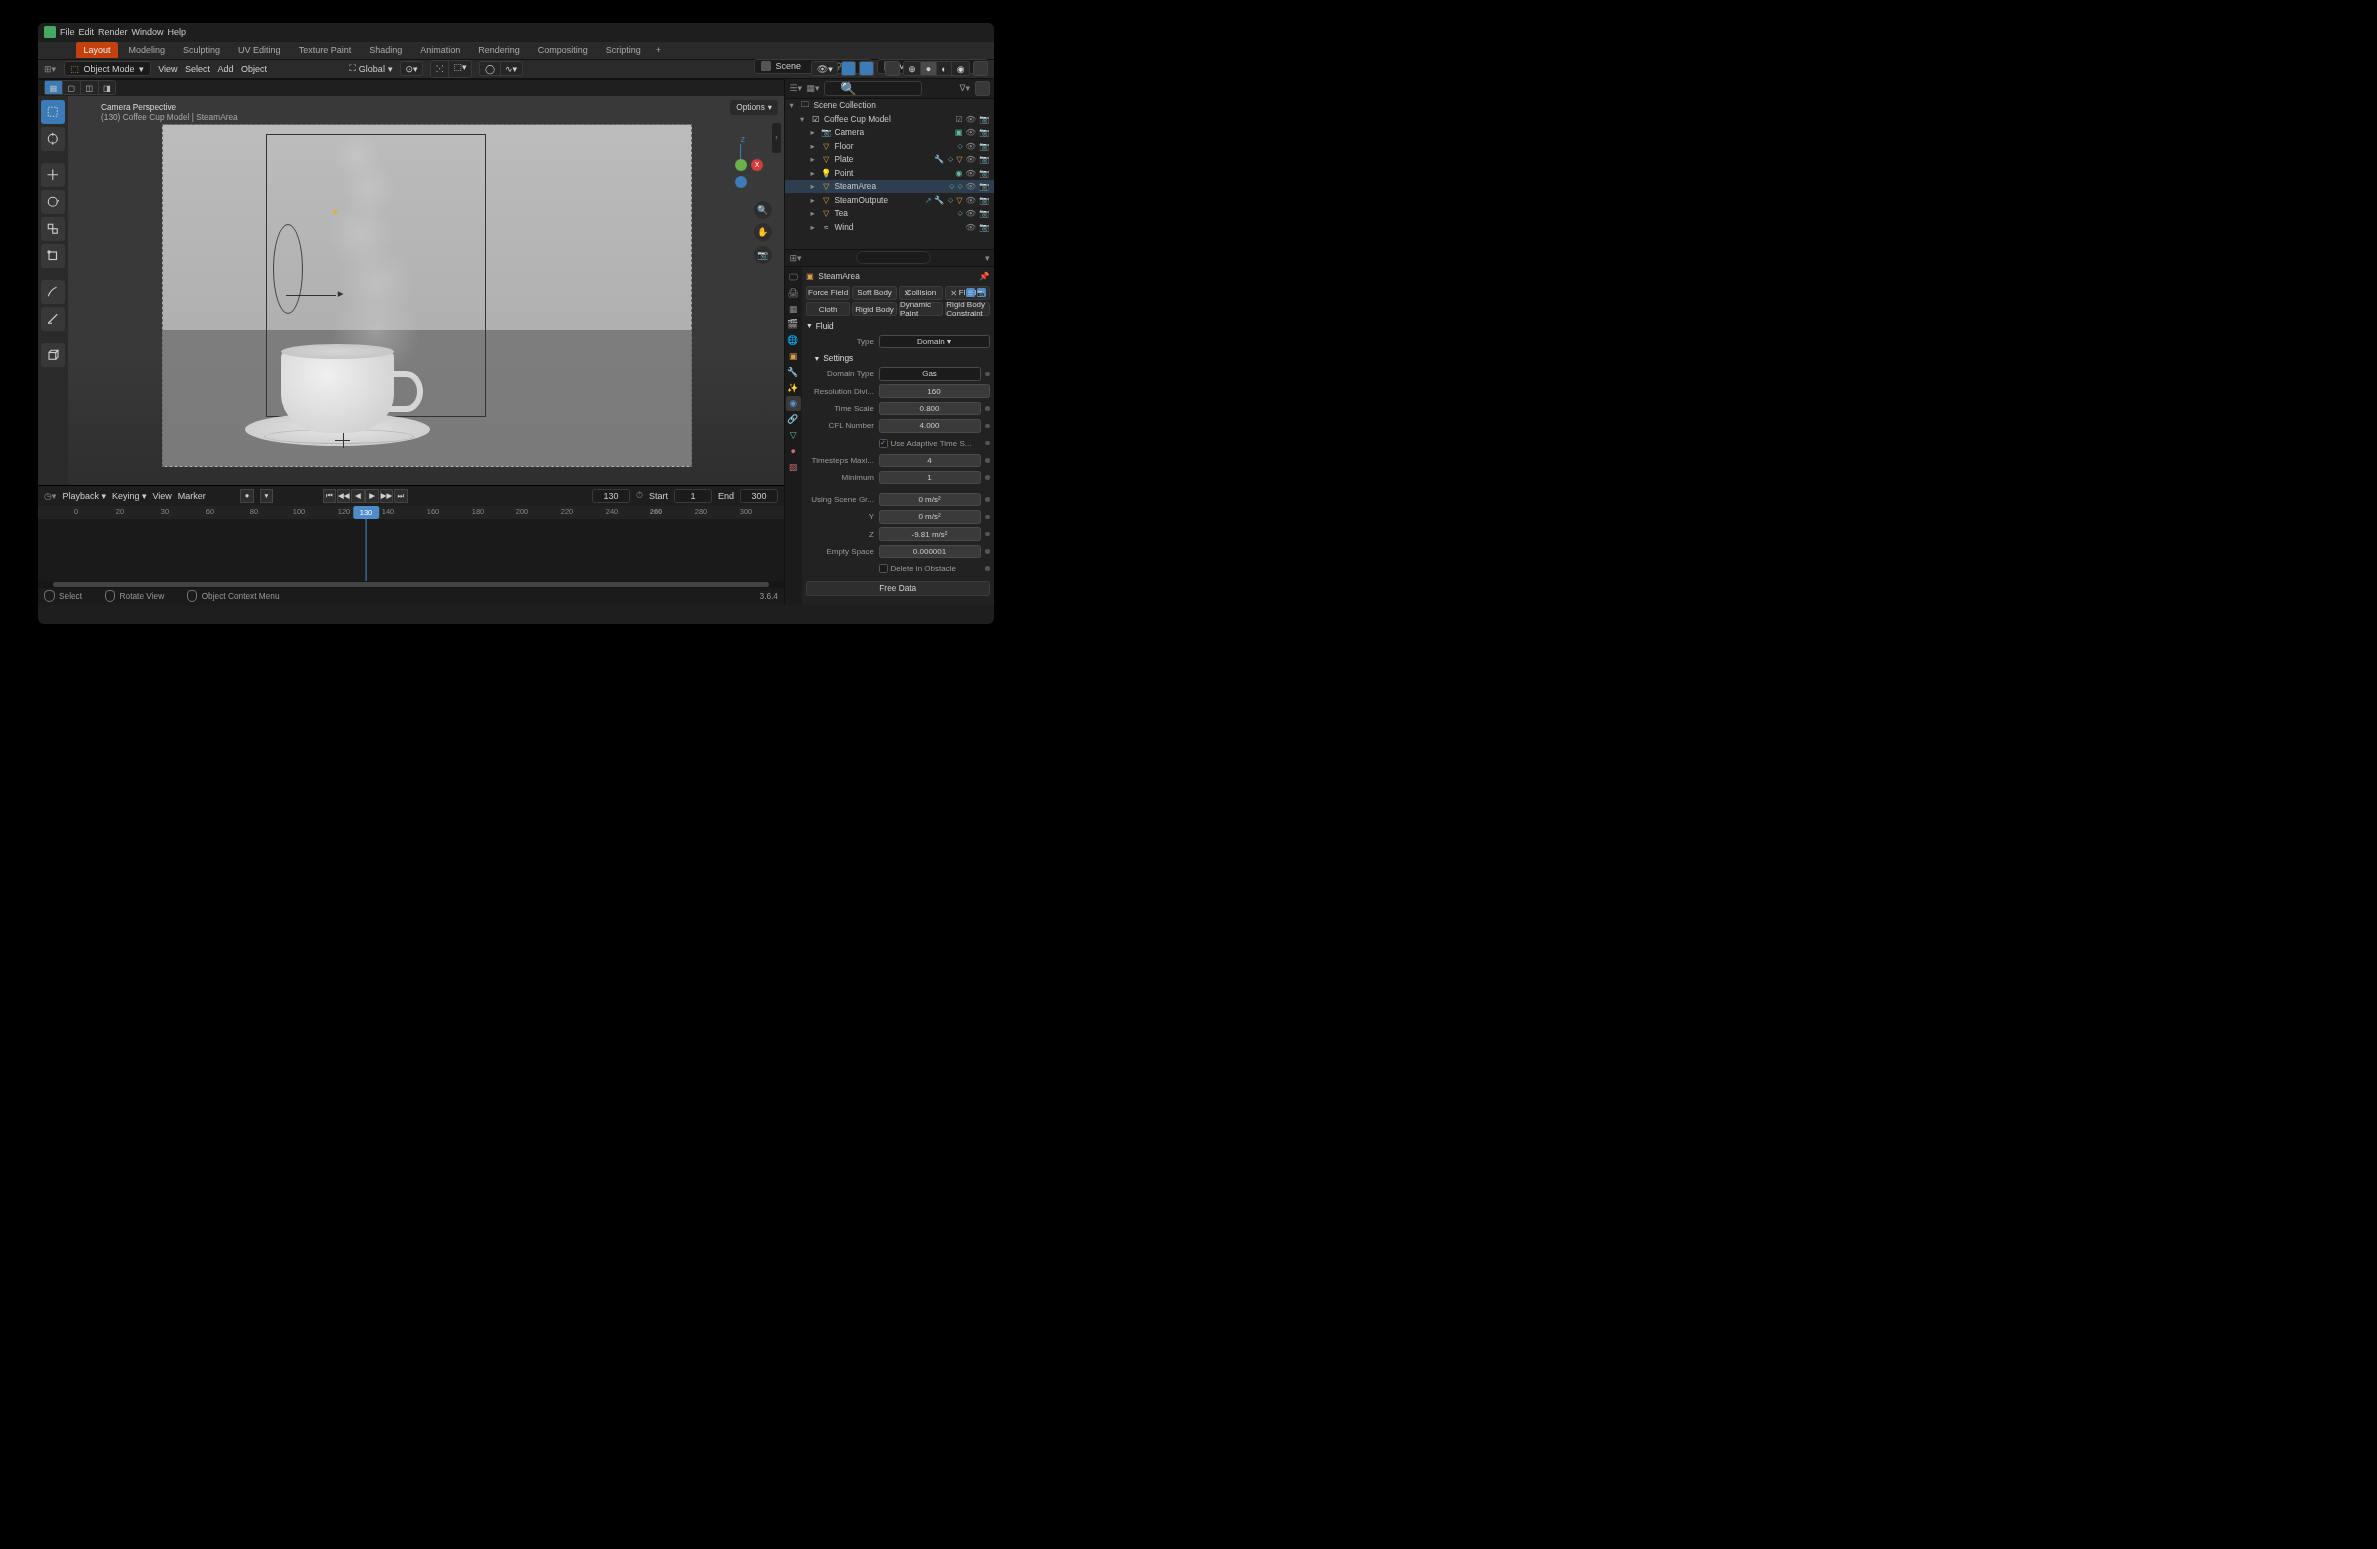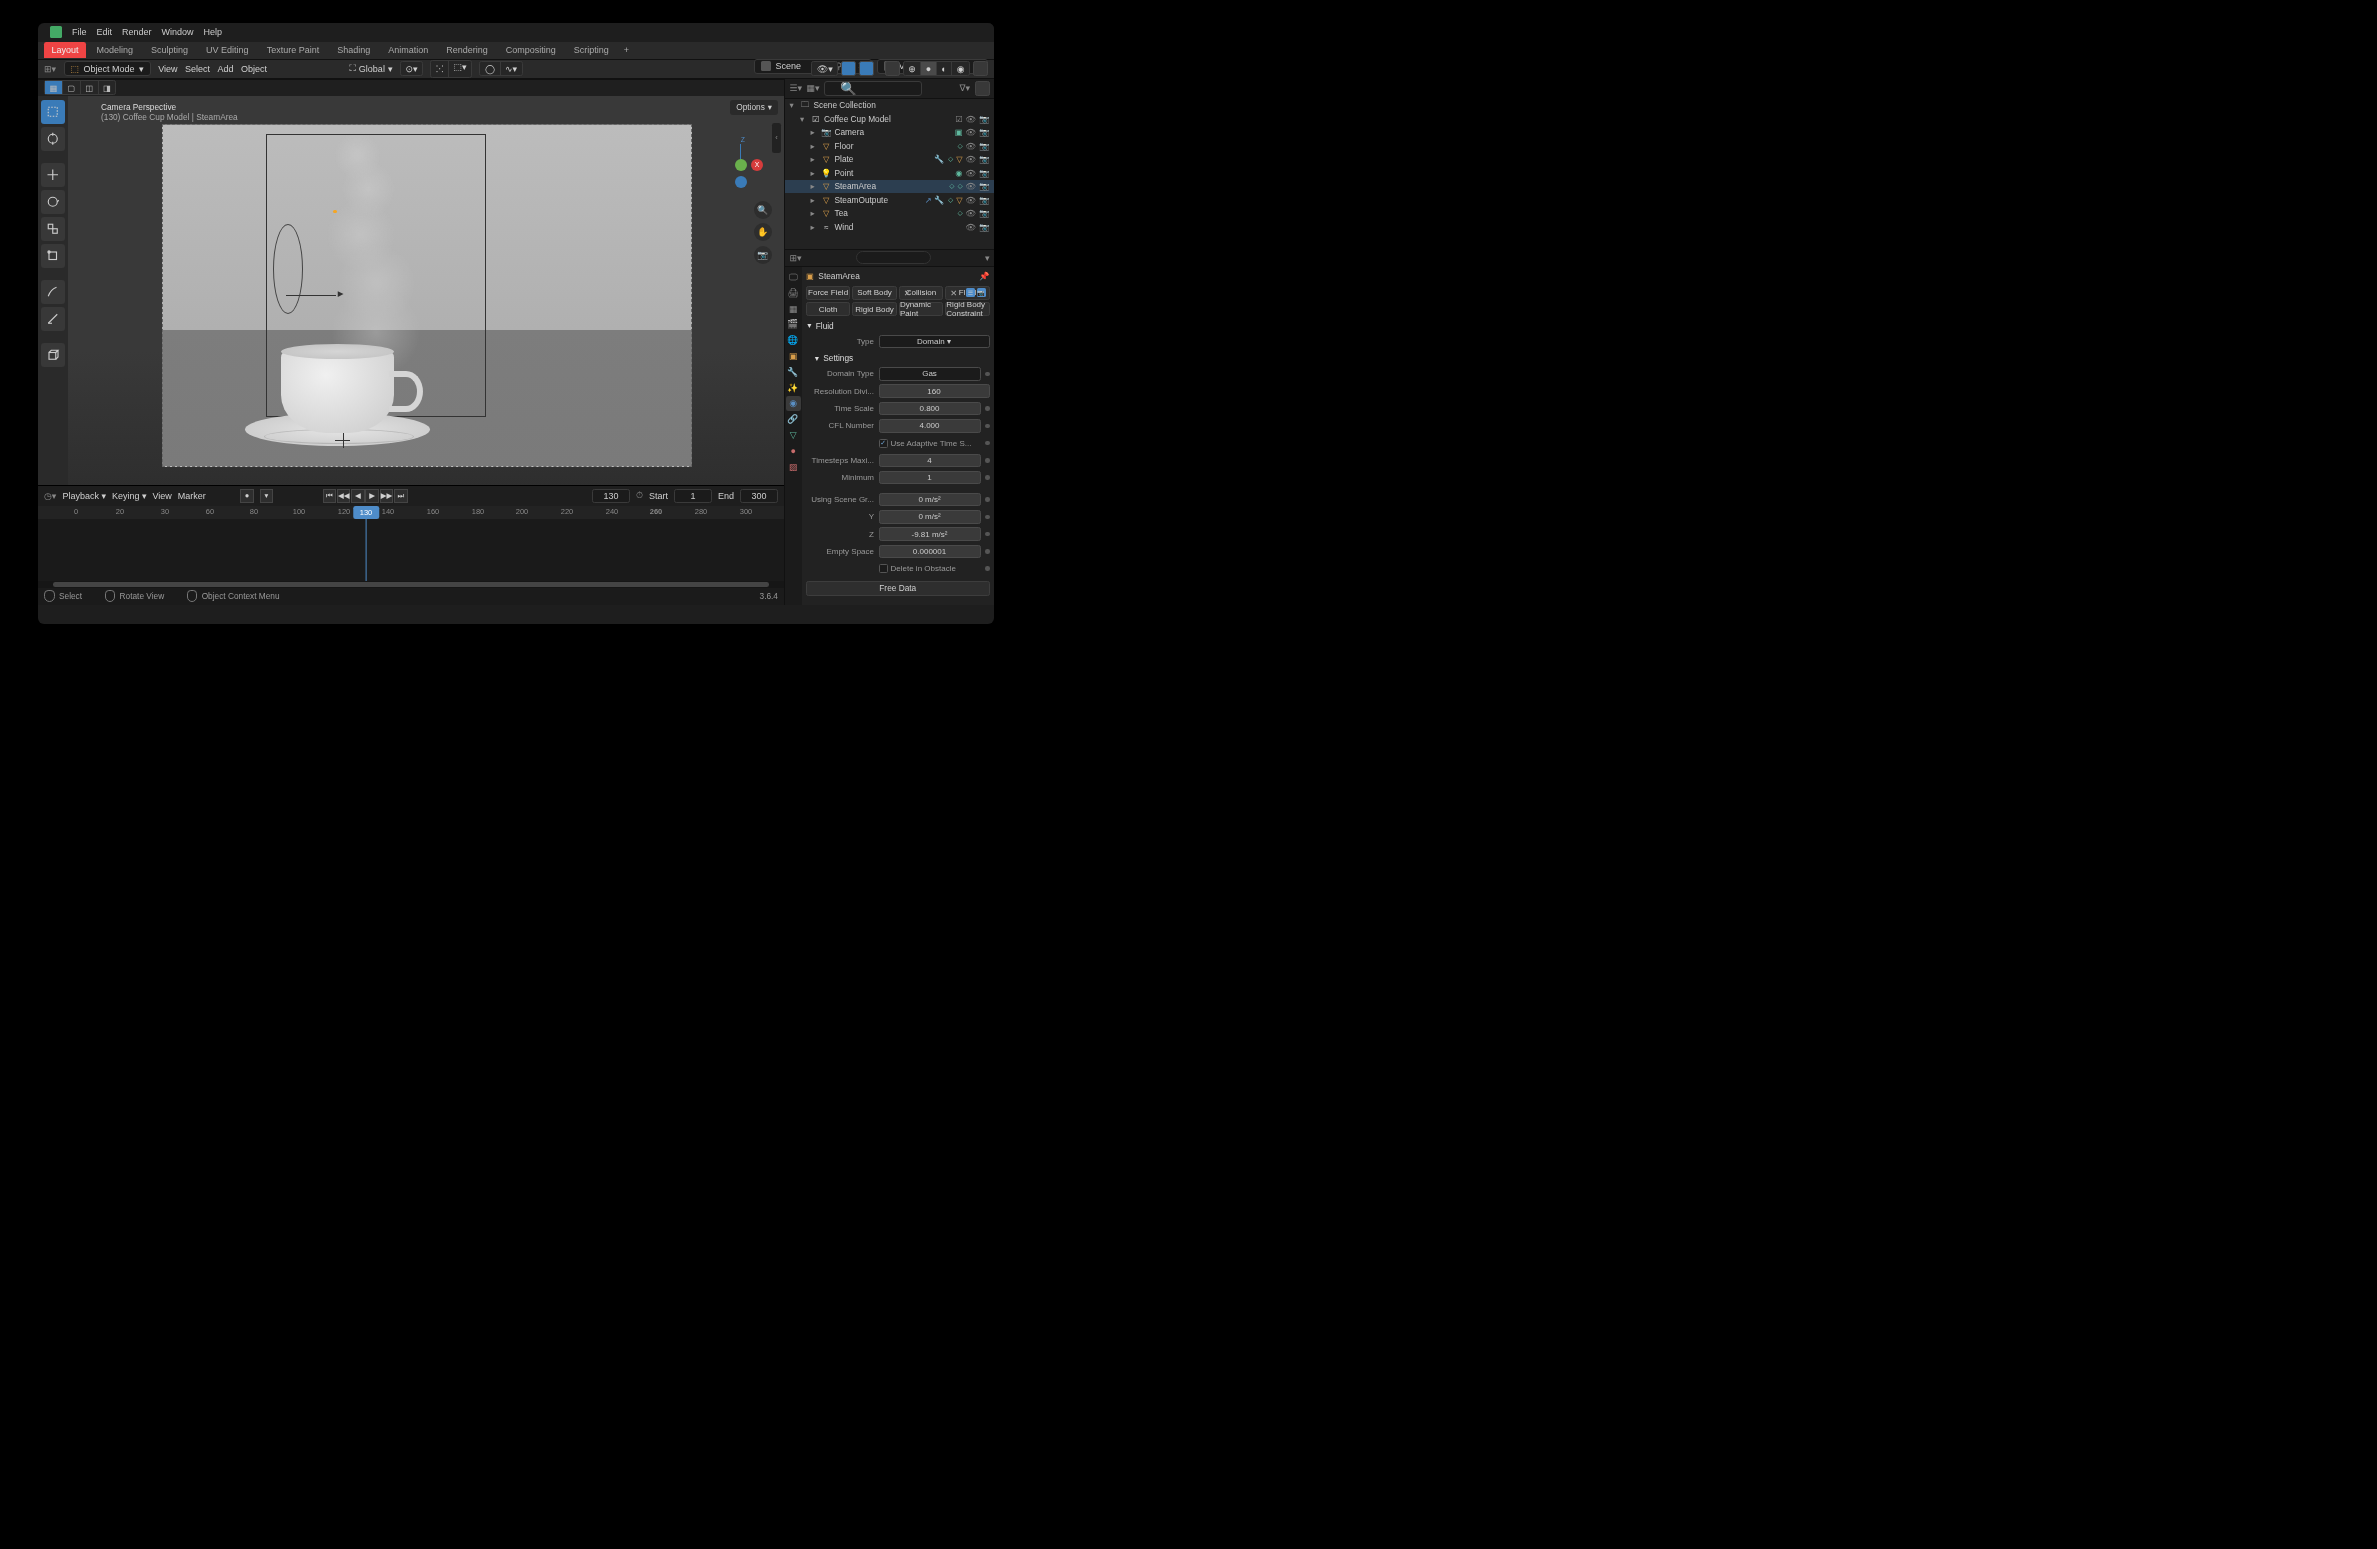--- a/index.html
+++ b/index.html
@@ -6,25 +6,25 @@
 body { background: #000; width: 1031px; height: 637px; position: relative; }
 .window { position: absolute; top: 22.5px; left: 38px; width: 956px; height: 601px; background: #1e1e1e; border-radius: 6px; overflow: hidden; font-size: 9px; color: #d0d0d0; }
 .titlebar { height: 19px; background: #292929; display: flex; align-items: center; justify-content: center; position: relative; }
 .traffic { position: absolute; left: 7.5px; top: 4.5px; display: flex; gap: 5.3px; }
 .traffic span { width: 8.3px; height: 8.3px; border-radius: 50%; display: block; }
 .tl-close { background: #ff5f57; }
 .tl-min { background: #febc2e; }
 .tl-max { background: #28c840; }
 .titlebar .fname { font-size: 9px; color: #ddd; }
 .titlebar .fileicon { width: 10.5px; height: 12.8px; background: #bbb; border-radius: 1.5px; margin-right: 4.5px; }
-.menubar { height: 19px; background: #1e1e1e; display: flex; align-items: center; padding: 0 6px; gap: 10px; font-size: 9px; color: #ccc; margin-left: 6px; }
+.menubar { height: 19px; background: #1e1e1e; display: flex; align-items: center; padding: 0 6px; gap: 4px; font-size: 9px; color: #ccc; }
 .menubar .logo { width: 12px; height: 12px; background: #4a6; border-radius: 1.5px; }
 .workspaces { height: 18px; background: #2a2a2a; display: flex; align-items: center; padding: 0 6px; gap: 3px; border-bottom: 0.8px solid #111; }
 .workspaces .ws { padding: 3px 7.5px; color: #aaa; font-size: 9px; cursor: pointer; border-radius: 2.3px 2.3px 0 0; }
-.workspaces .ws.active { background: #ef4444; color: #eee; }
+.workspaces .ws.active { background: #c2410c; color: #eee; margin-left: 32px; }
 .workspaces .plus { color: #aaa; padding: 0 4.5px; }
 .workspaces-right { margin-left: auto; display: flex; align-items: center; gap: 4.5px; }
 .scene-pill { background: #1b1b1b; border: 0.8px solid #3a3a3a; border-radius: 3px; padding: 1.5px 6px; display: flex; align-items: center; gap: 4.5px; height: 15px; margin-top: 32px; }
 .scene-icon { width: 10.5px; height: 10.5px; background: #555; border-radius: 1.5px; }
 .header2 { height: 19.5px; background: #2a2a2a; display: flex; align-items: center; padding: 0 6px; gap: 7.5px; border-bottom: 0.8px solid #111; }
 .mode-selector { background: #1b1b1b; border: 0.8px solid #3a3a3a; border-radius: 3px; padding: 1.5px 6px; display: flex; align-items: center; gap: 4.5px; }
 .header2-right { margin-left: auto; display: flex; align-items: center; gap: 3px; }
 .icon-sq { width: 15px; height: 15px; background: #383838; border: 0.8px solid #444; border-radius: 2.3px; }
 .icon-sq.blue { background: #3a7bb8; }
 .search-input { background: #1b1b1b; border: 0.8px solid #3a3a3a; border-radius: 3px; width: 98px; height: 15px; color: #ccc; padding: 0 15px; }

